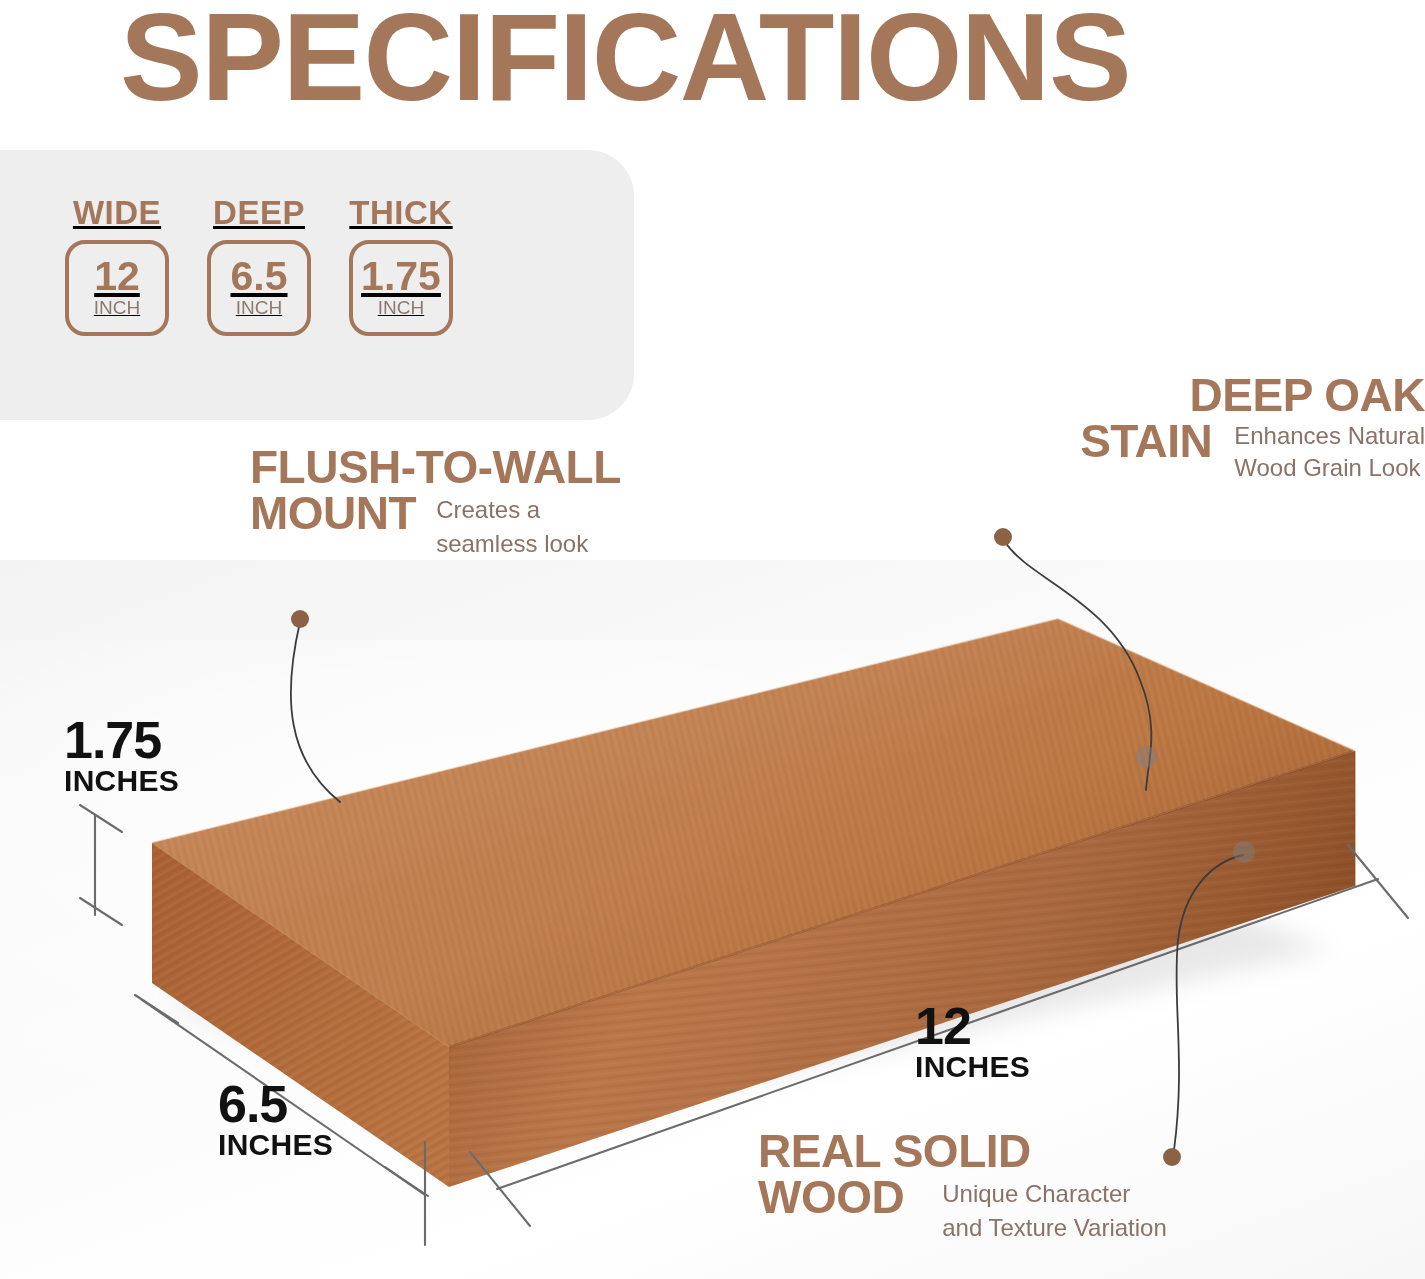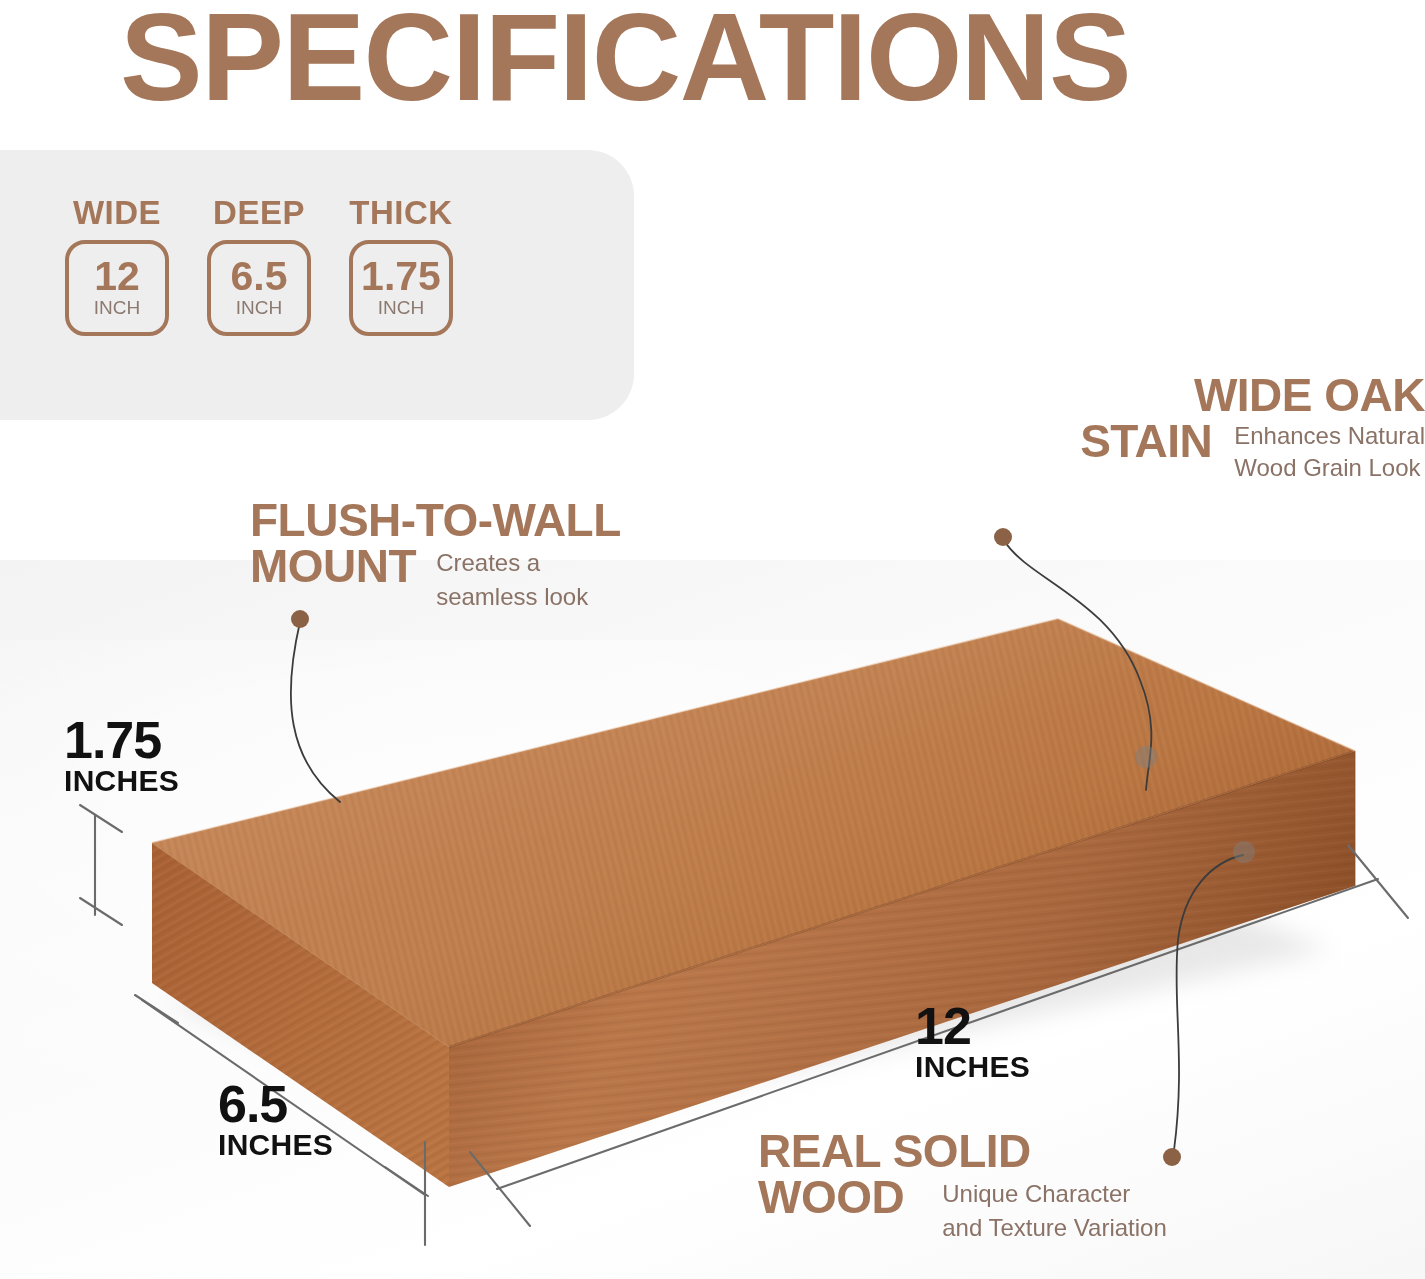--- a/index.html
+++ b/index.html
@@ -28,21 +28,21 @@
     font-size:124px;line-height:1.06;font-weight:700;letter-spacing:-1.5px;
     color:#a5775a;white-space:nowrap;z-index:6;
   }
 
   
   .spec-card{
     position:absolute;left:-60px;top:150px;width:694px;height:270px;
     background:#eeeeee;border-radius:46px;z-index:5;
   }
   .spec-row{
-    position:absolute;left:118px;top:46px;display:flex;gap:24px;align-items:flex-start;
+    position:absolute;left:118px;top:46px;display:flex;gap:24px;align-items:flex-start;text-decoration:underline;
   }
   .spec-item{width:118px;display:flex;flex-direction:column;align-items:center;}
   .spec-head{
     font-size:33px;font-weight:700;color:#a5775a;letter-spacing:.5px;
     margin-bottom:11px;line-height:1;
   }
   .spec-box{
     width:104px;height:96px;border:4px solid #a5775a;border-radius:20px;
     display:flex;flex-direction:column;align-items:center;justify-content:center;
     box-sizing:border-box;
@@ -54,21 +54,21 @@
   .callout{position:absolute;z-index:7;}
   .co-line{display:flex;align-items:flex-start;}
   .co-title{
     font-size:46px;font-weight:700;color:#a5775a;line-height:1.0;letter-spacing:-.5px;
     white-space:nowrap;
   }
   .co-sub{
     font-size:24px;font-weight:400;color:#8a7266;line-height:1.16;white-space:nowrap;
   }
 
-  #callout-flush{left:250px;top:497px;text-align:left;}
+  #callout-flush{left:250px;top:444px;text-align:left;}
   #callout-flush .co-sub{margin-left:20px;margin-top:6px;}
 
   #callout-stain{left:880px;top:372px;text-align:right;width:545px;}
   #callout-stain .stain-row{display:flex;justify-content:flex-end;align-items:flex-start;}
   #callout-stain .co-sub{margin-left:22px;margin-top:4px;text-align:left;}
 
   #callout-wood{left:758px;top:1128px;text-align:left;}
   #callout-wood .co-sub{margin-left:38px;margin-top:6px;}
 
   
@@ -249,21 +249,21 @@
     <div class="co-line">
       <div class="co-title">MOUNT</div>
       <div>
         <div class="co-sub">Creates a</div>
         <div class="co-sub">seamless look</div>
       </div>
     </div>
   </div>
 
   <div class="callout" id="callout-stain">
-    <div class="co-title">WIDE OAK</div>
+    <div class="co-title">DEEP OAK</div>
     <div class="stain-row">
       <div class="co-title">STAIN</div>
       <div>
         <div class="co-sub">Enhances Natural</div>
         <div class="co-sub">Wood Grain Look</div>
       </div>
     </div>
   </div>
 
   <div class="callout" id="callout-wood">

